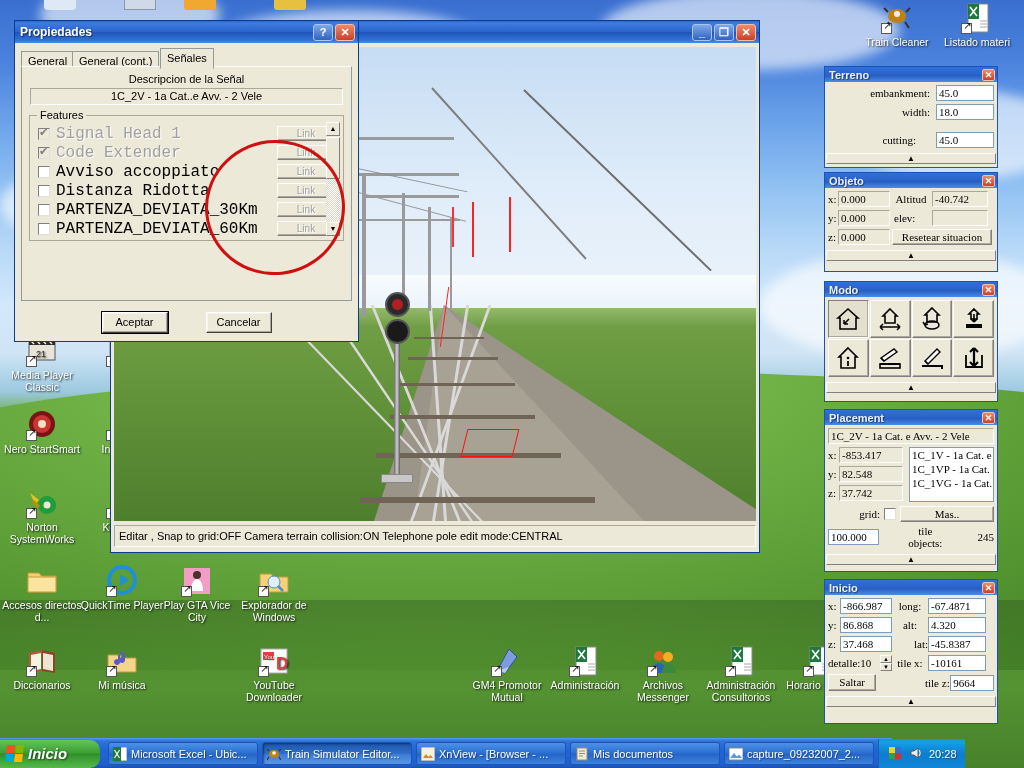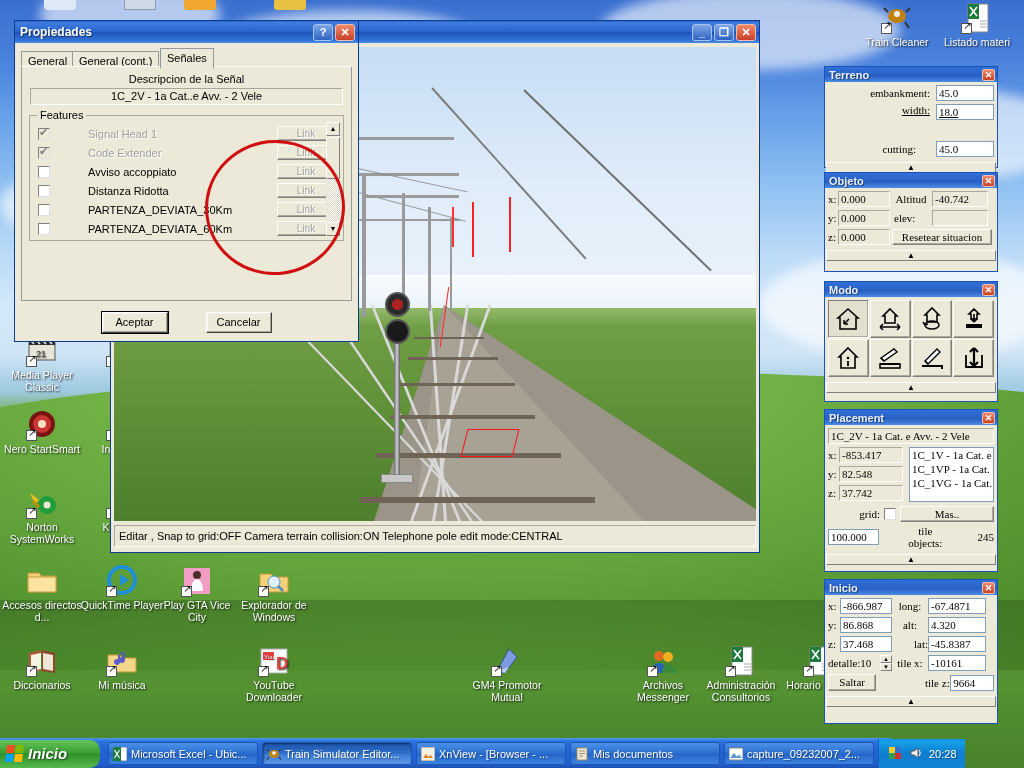--- a/index.html
+++ b/index.html
@@ -109,21 +109,21 @@
   .cbx {
     width: 12px; height: 12px; background: #fff; border: 1px solid #808080;
     border-right-color: #dfdfdf; border-bottom-color: #dfdfdf;
     margin: 0 6px 0 4px; position: relative; flex: none;
   }
   .cbx.dis { background: #ece9d8; }
   .cbx.chk::after {
     content: "✔"; position: absolute; left: 0px; top: -3px;
     font-size: 11px; color: #808080;
   }
-  .featname { flex: 1; font-size: 11px; font-family: Liberation Sans, sans-serif; margin-left: 32px; }
+  .featname { flex: 1; font-size: 16px; font-family: Liberation Mono, monospace; }
   .featname.dis { color: #a0a0a0; text-shadow: 1px 1px 0 #fff; }
   .linkbtn {
     width: 58px; height: 15px; margin-right: 4px;
     background: #ece9d8; border: 1px solid #fff;
     border-right-color: #808080; border-bottom-color: #808080;
     box-shadow: inset -1px -1px 0 #aca899;
     font-size: 10px; color: #a0a0a0; text-align: center; line-height: 13px;
     text-shadow: 1px 1px 0 #fff; flex: none;
   }
   .vscroll {
@@ -488,20 +488,32 @@
 
   <div class="dicon" style="left:465px;top:645px;">
     <span class="glyph">
       <svg width="32" height="32" viewBox="0 0 32 32">
           <path d="M6 26 L18 4 L26 12 L14 28z" fill="#7d9ce0" stroke="#35508f"></path>
           <path d="M6 26 L18 22 L14 28z" fill="#b8cdf0"></path>
         </svg>
       <span class="shortcut"></span>
     </span>
     <span>GM4 Promotor Mutual</span>
+  </div>
+  <div class="dicon" style="left:543px;top:645px;">
+    <span class="glyph">
+      <svg width="32" height="32" viewBox="0 0 32 32">
+          <rect x="7" y="2" width="20" height="28" fill="#fff" stroke="#888"></rect>
+          <rect x="7" y="2" width="11" height="15" fill="#1e7a3c"></rect>
+          <path d="M9 5 l7 9 M16 5 l-7 9" stroke="#fff" stroke-width="1.6"></path>
+          <path d="M19 19h7M19 22h7M19 25h7" stroke="#aaa"></path>
+        </svg>
+      <span class="shortcut"></span>
+    </span>
+    <span>Administración</span>
   </div>
   <div class="dicon" style="left:621px;top:645px;">
     <span class="glyph">
       <svg width="32" height="32" viewBox="0 0 32 32">
           <circle cx="12" cy="11" r="5" fill="#e06820"></circle>
           <circle cx="21" cy="12" r="5" fill="#f0b020"></circle>
           <path d="M4 28 c0-7 5-10 8-10 s8 3 8 10z" fill="#2a64b8"></path>
           <path d="M15 28 c0-6 4-9 7-9 s7 3 7 9z" fill="#3a8a3a"></path>
         </svg>
       <span class="shortcut"></span>
@@ -691,21 +703,21 @@
   <div class="panel" style="left:824px;top:66px;width:174px;height:102px;">
     <div class="ptitle">
       <span class="pt">Terreno</span>
       <span class="pclose">✕</span>
     </div>
     <div class="pbody" style="padding:3px;">
       <div style="display:flex;align-items:center;margin-bottom:3px;">
         <span class="lbl" style="flex:1;text-align:right;padding-right:6px;">embankment:</span>
         <span class="fld" style="width:58px;">45.0</span>
       </div>
-      <div style="display:flex;align-items:flex-start;margin-bottom:21px;text-decoration:underline;">
+      <div style="display:flex;align-items:center;margin-bottom:12px;">
         <span class="lbl" style="flex:1;text-align:right;padding-right:6px;">width:</span>
         <span class="fld" style="width:58px;">18.0</span>
       </div>
       <div style="display:flex;align-items:center;">
         <span class="lbl" style="flex:1;text-align:right;padding-right:20px;">cutting:</span>
         <span class="fld" style="width:58px;">45.0</span>
       </div>
     </div>
     <div class="collapse">▲</div>
   </div>

